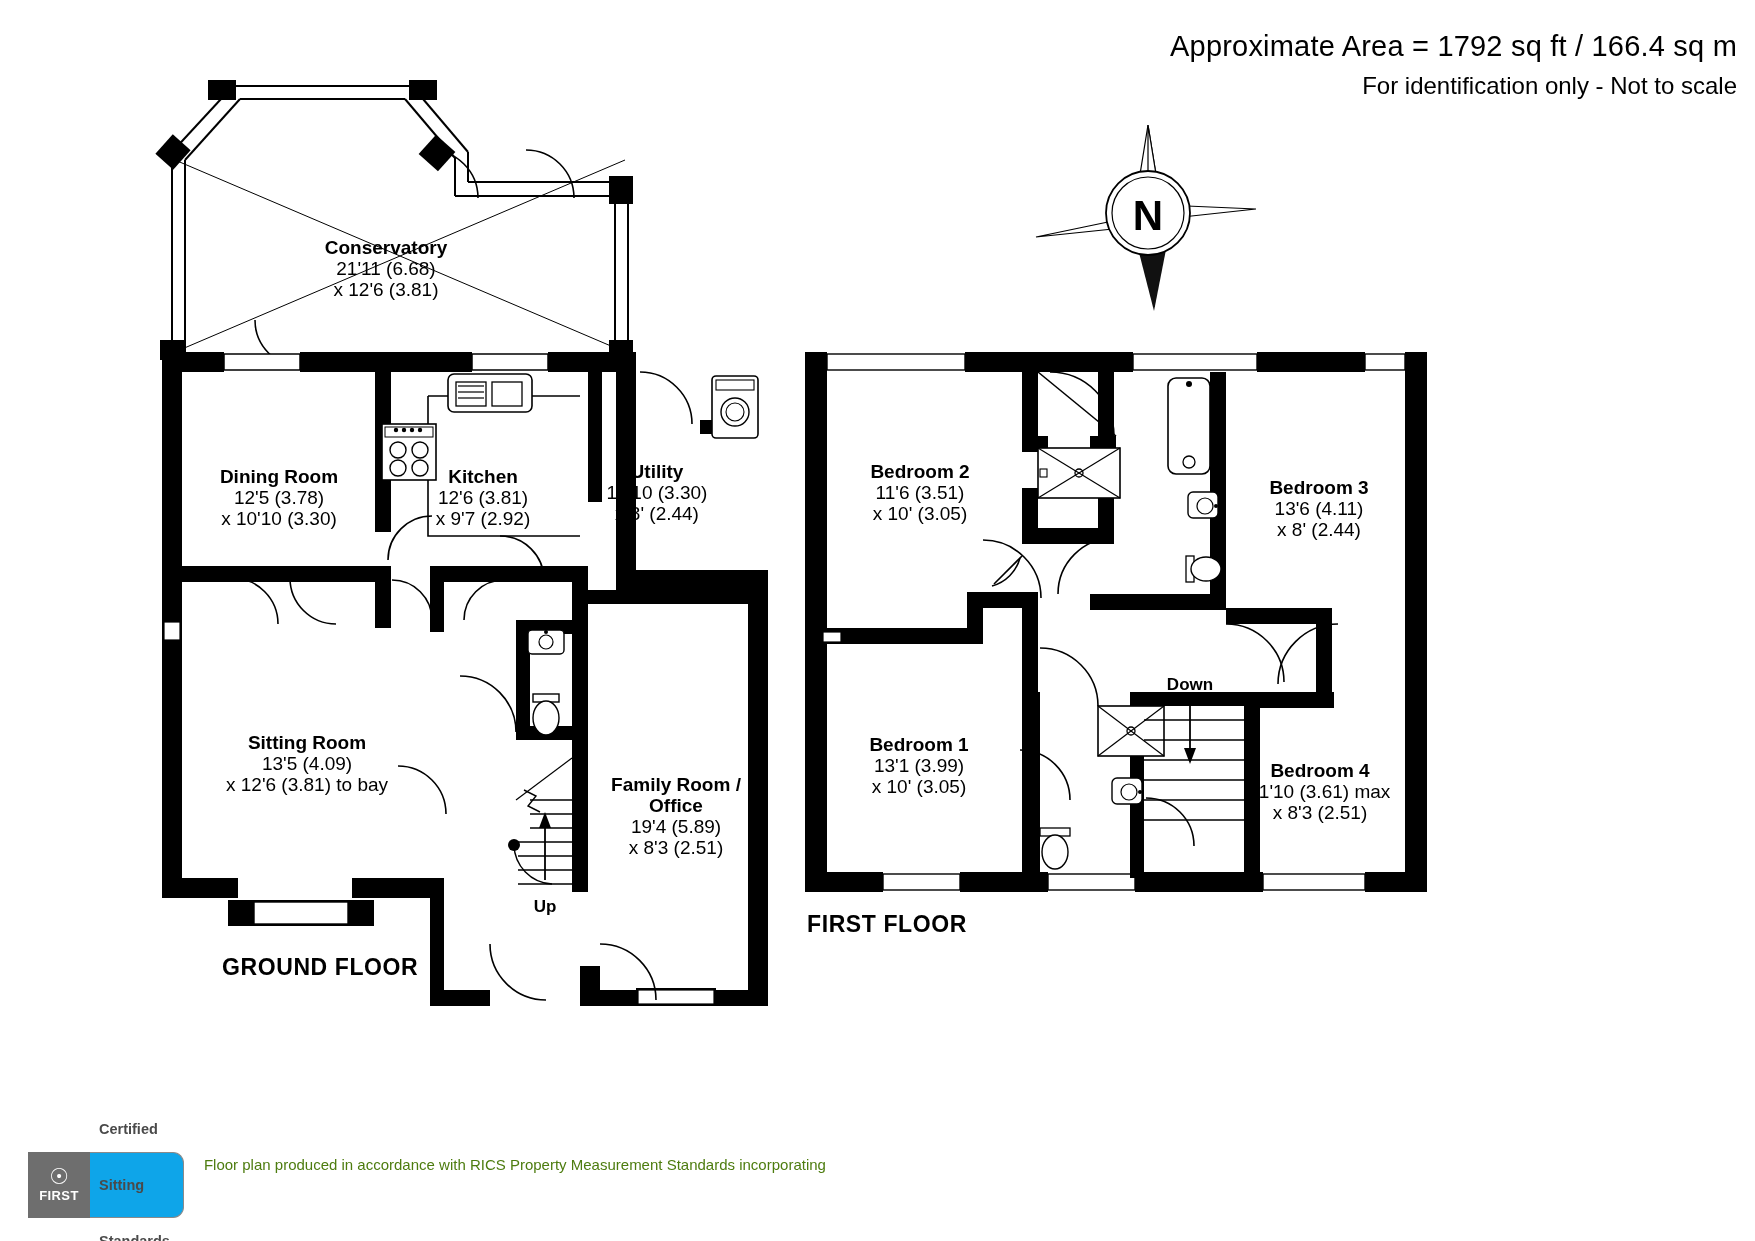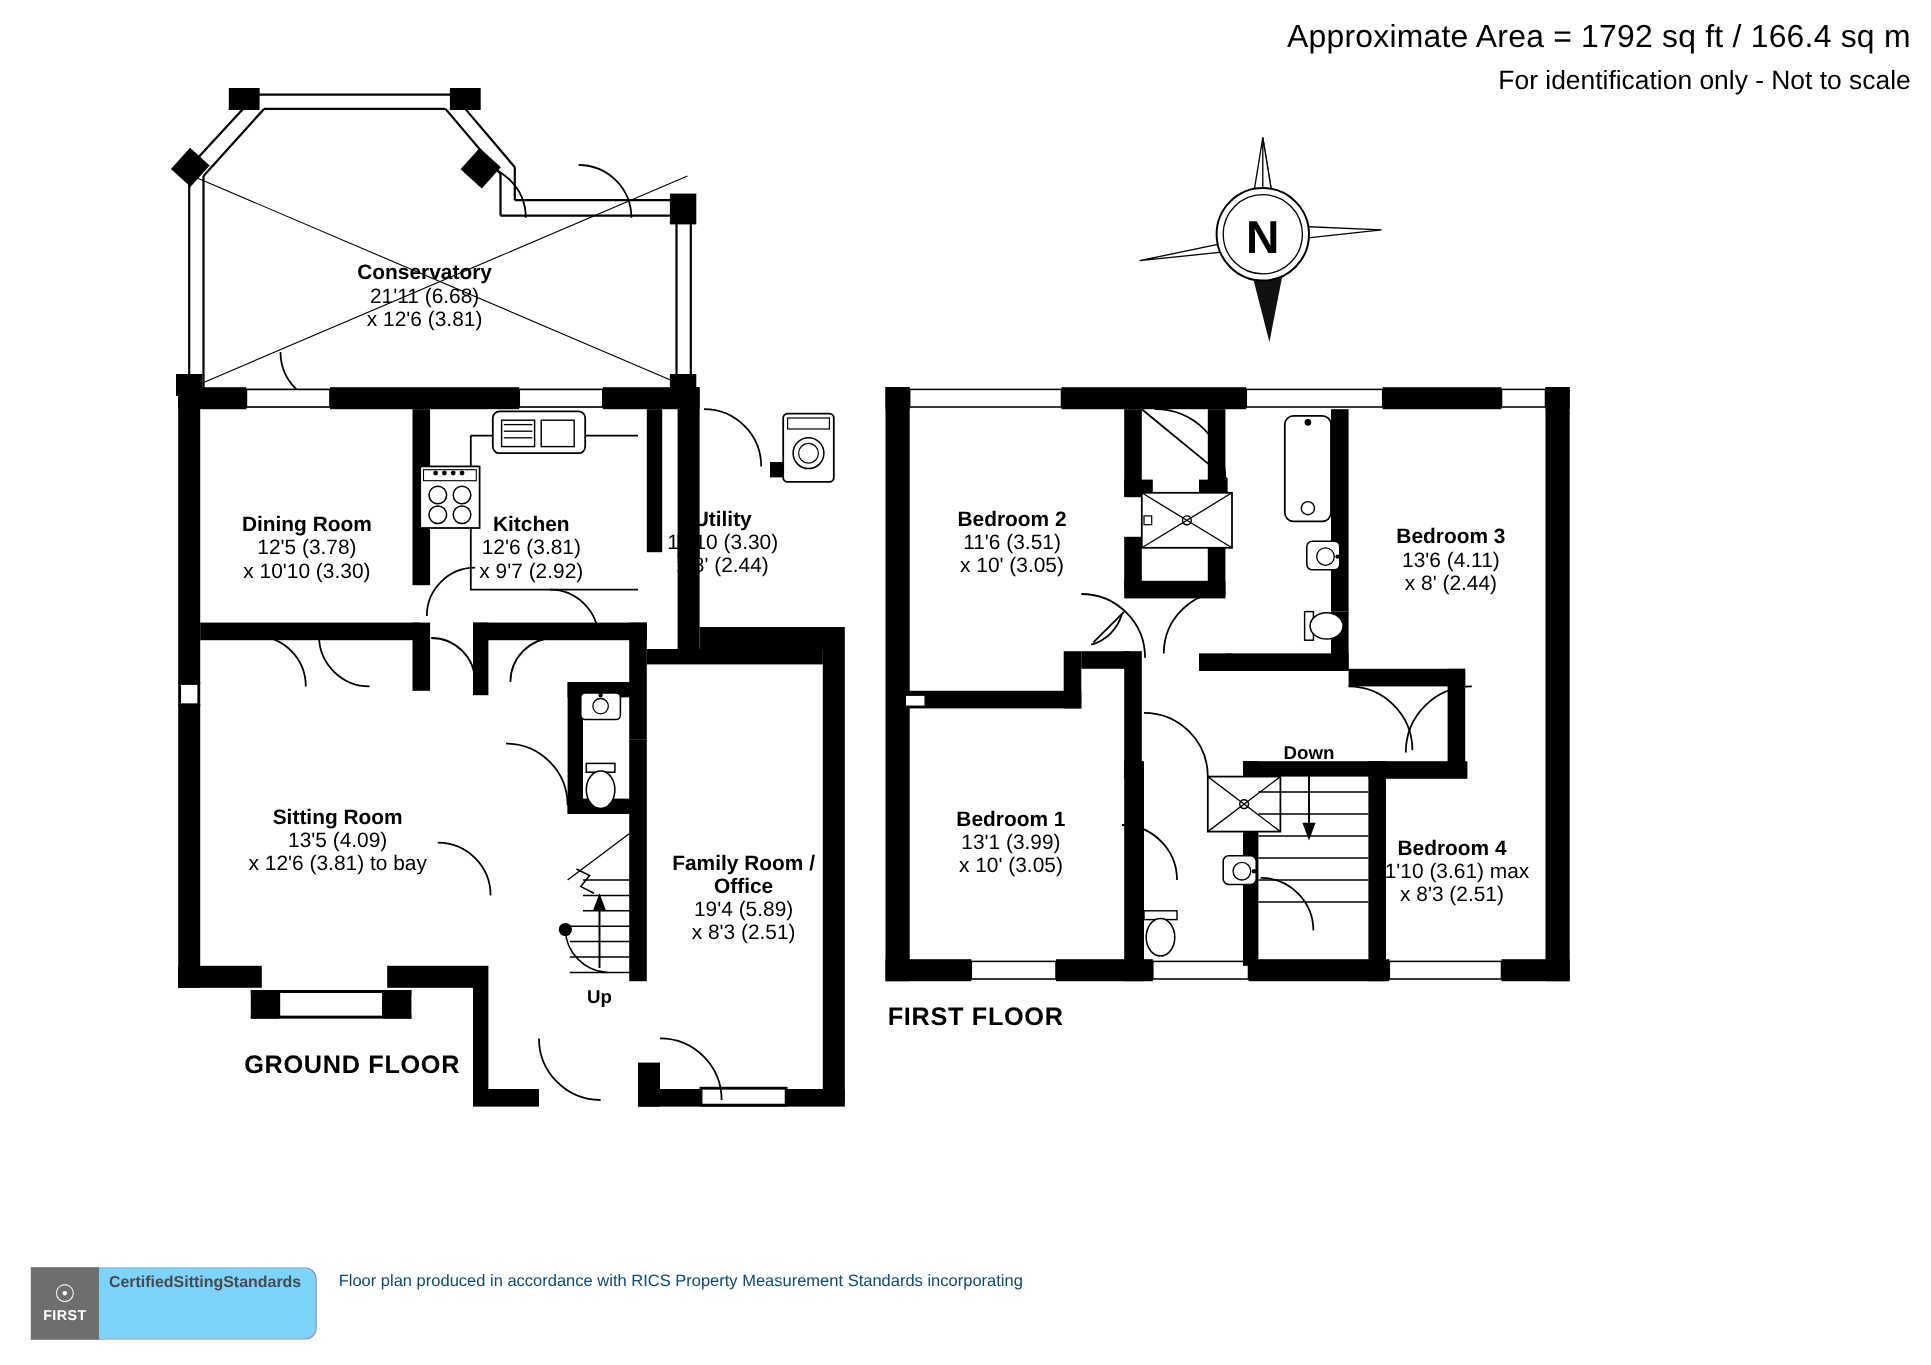--- a/index.html
+++ b/index.html
@@ -12,21 +12,21 @@
     height: 1241px;
     position: relative;
     font-family: "Liberation Sans", sans-serif;
     color: #000000;
     overflow: hidden;
   }
 
   
   #header {
     position: absolute;
-    top: 0;
+    top: 12px;
     right: 18px;
     width: 900px;
     text-align: right;
   }
   #area-title {
     font-size: 29px;
     letter-spacing: 0.2px;
     margin-top: 18px;
     color: #000;
     white-space: nowrap;
@@ -118,45 +118,46 @@
     font-size: 22px;
     line-height: 20px;
     margin-bottom: 1px;
   }
   #rics-mark .rics-word {
     font-size: 13px;
     font-weight: bold;
     letter-spacing: 0.4px;
   }
   #rics-text {
-    background: #7dd3fc;
+    background: #0ea5e9;
     border: 1.6px solid #8a8a8a;
     border-left: none;
     border-top-right-radius: 11px;
     border-bottom-right-radius: 11px;
     padding: 4px 13px 4px 9px;
     display: flex;
-    flex-direction: row;
+    flex-direction: column;
     justify-content: center;
+    gap: 38px;
   }
   #rics-text div {
     font-size: 14.5px;
     font-weight: bold;
     color: #4a4a4a;
     line-height: 18px;
     white-space: nowrap;
   }
   #disclaimer {
     margin-left: 20px;
     padding-top: 2px;
   }
   #disclaimer div {
     font-size: 15px;
     line-height: 21.5px;
-    color: #0c4a6e;
+    color: #4d7c0f;
     white-space: nowrap;
   }
 </style>
 </head>
 <body>
 
 <div id="header">
   <div id="area-title">Approximate Area = 1792 sq ft / 166.4 sq m</div>
   <div id="area-subtitle">For identification only - Not to scale</div>
 </div>

